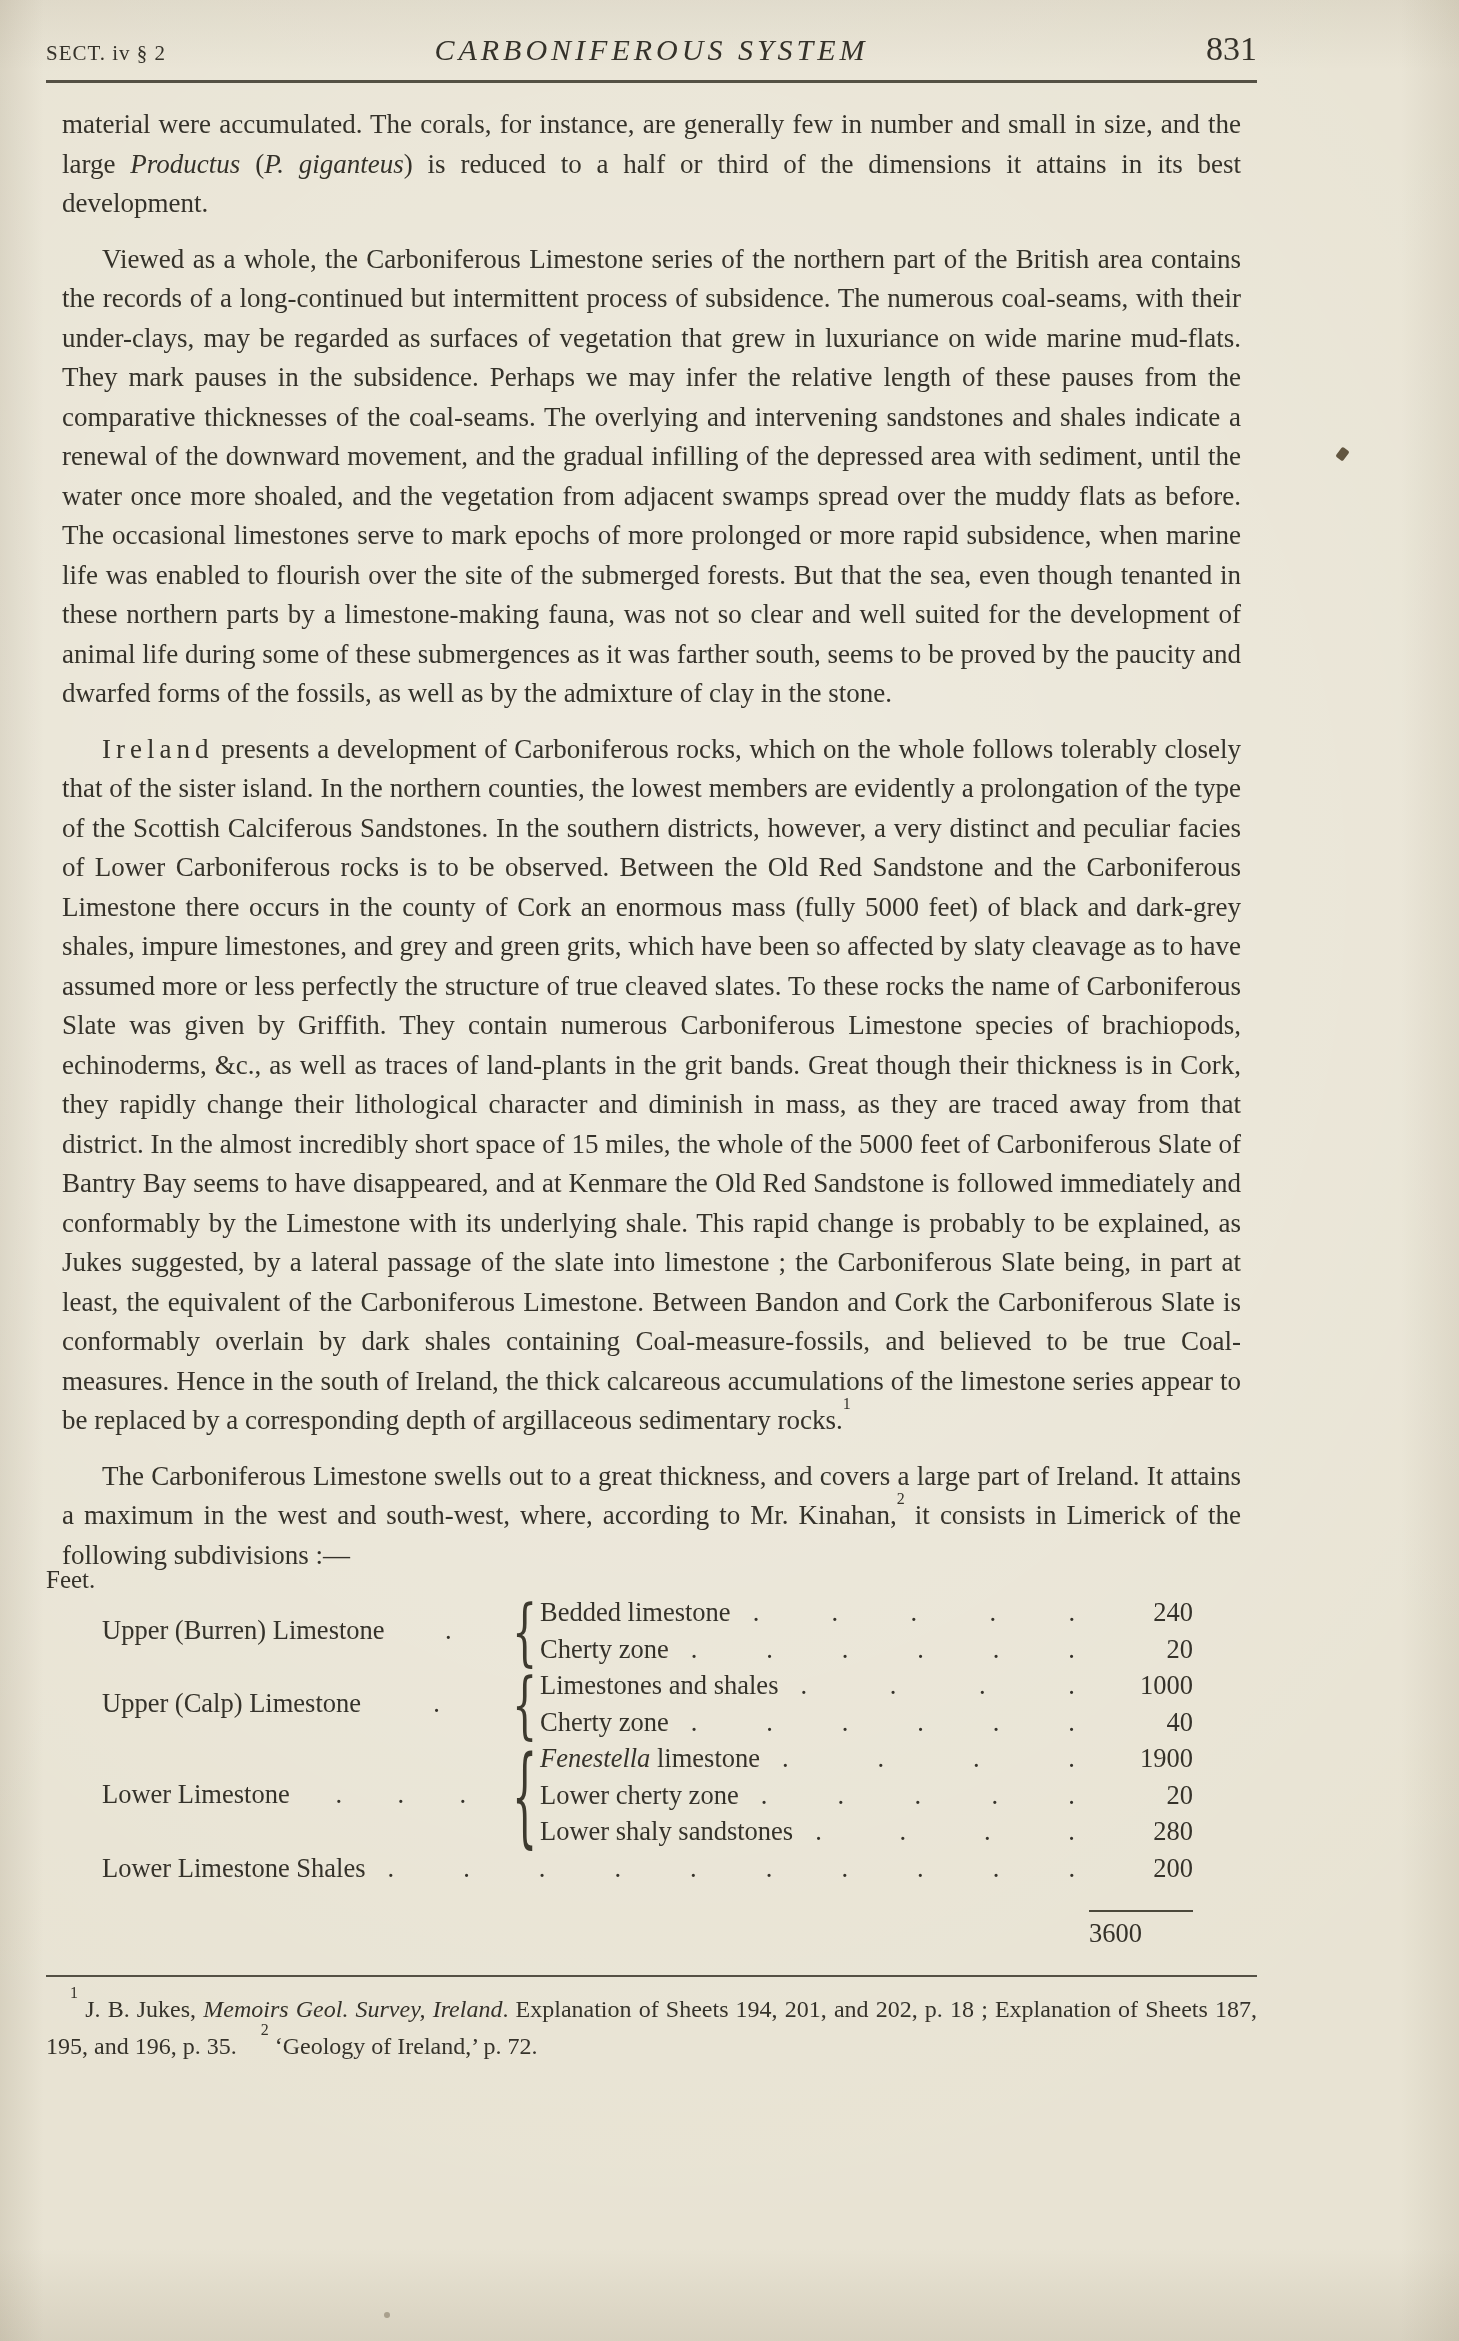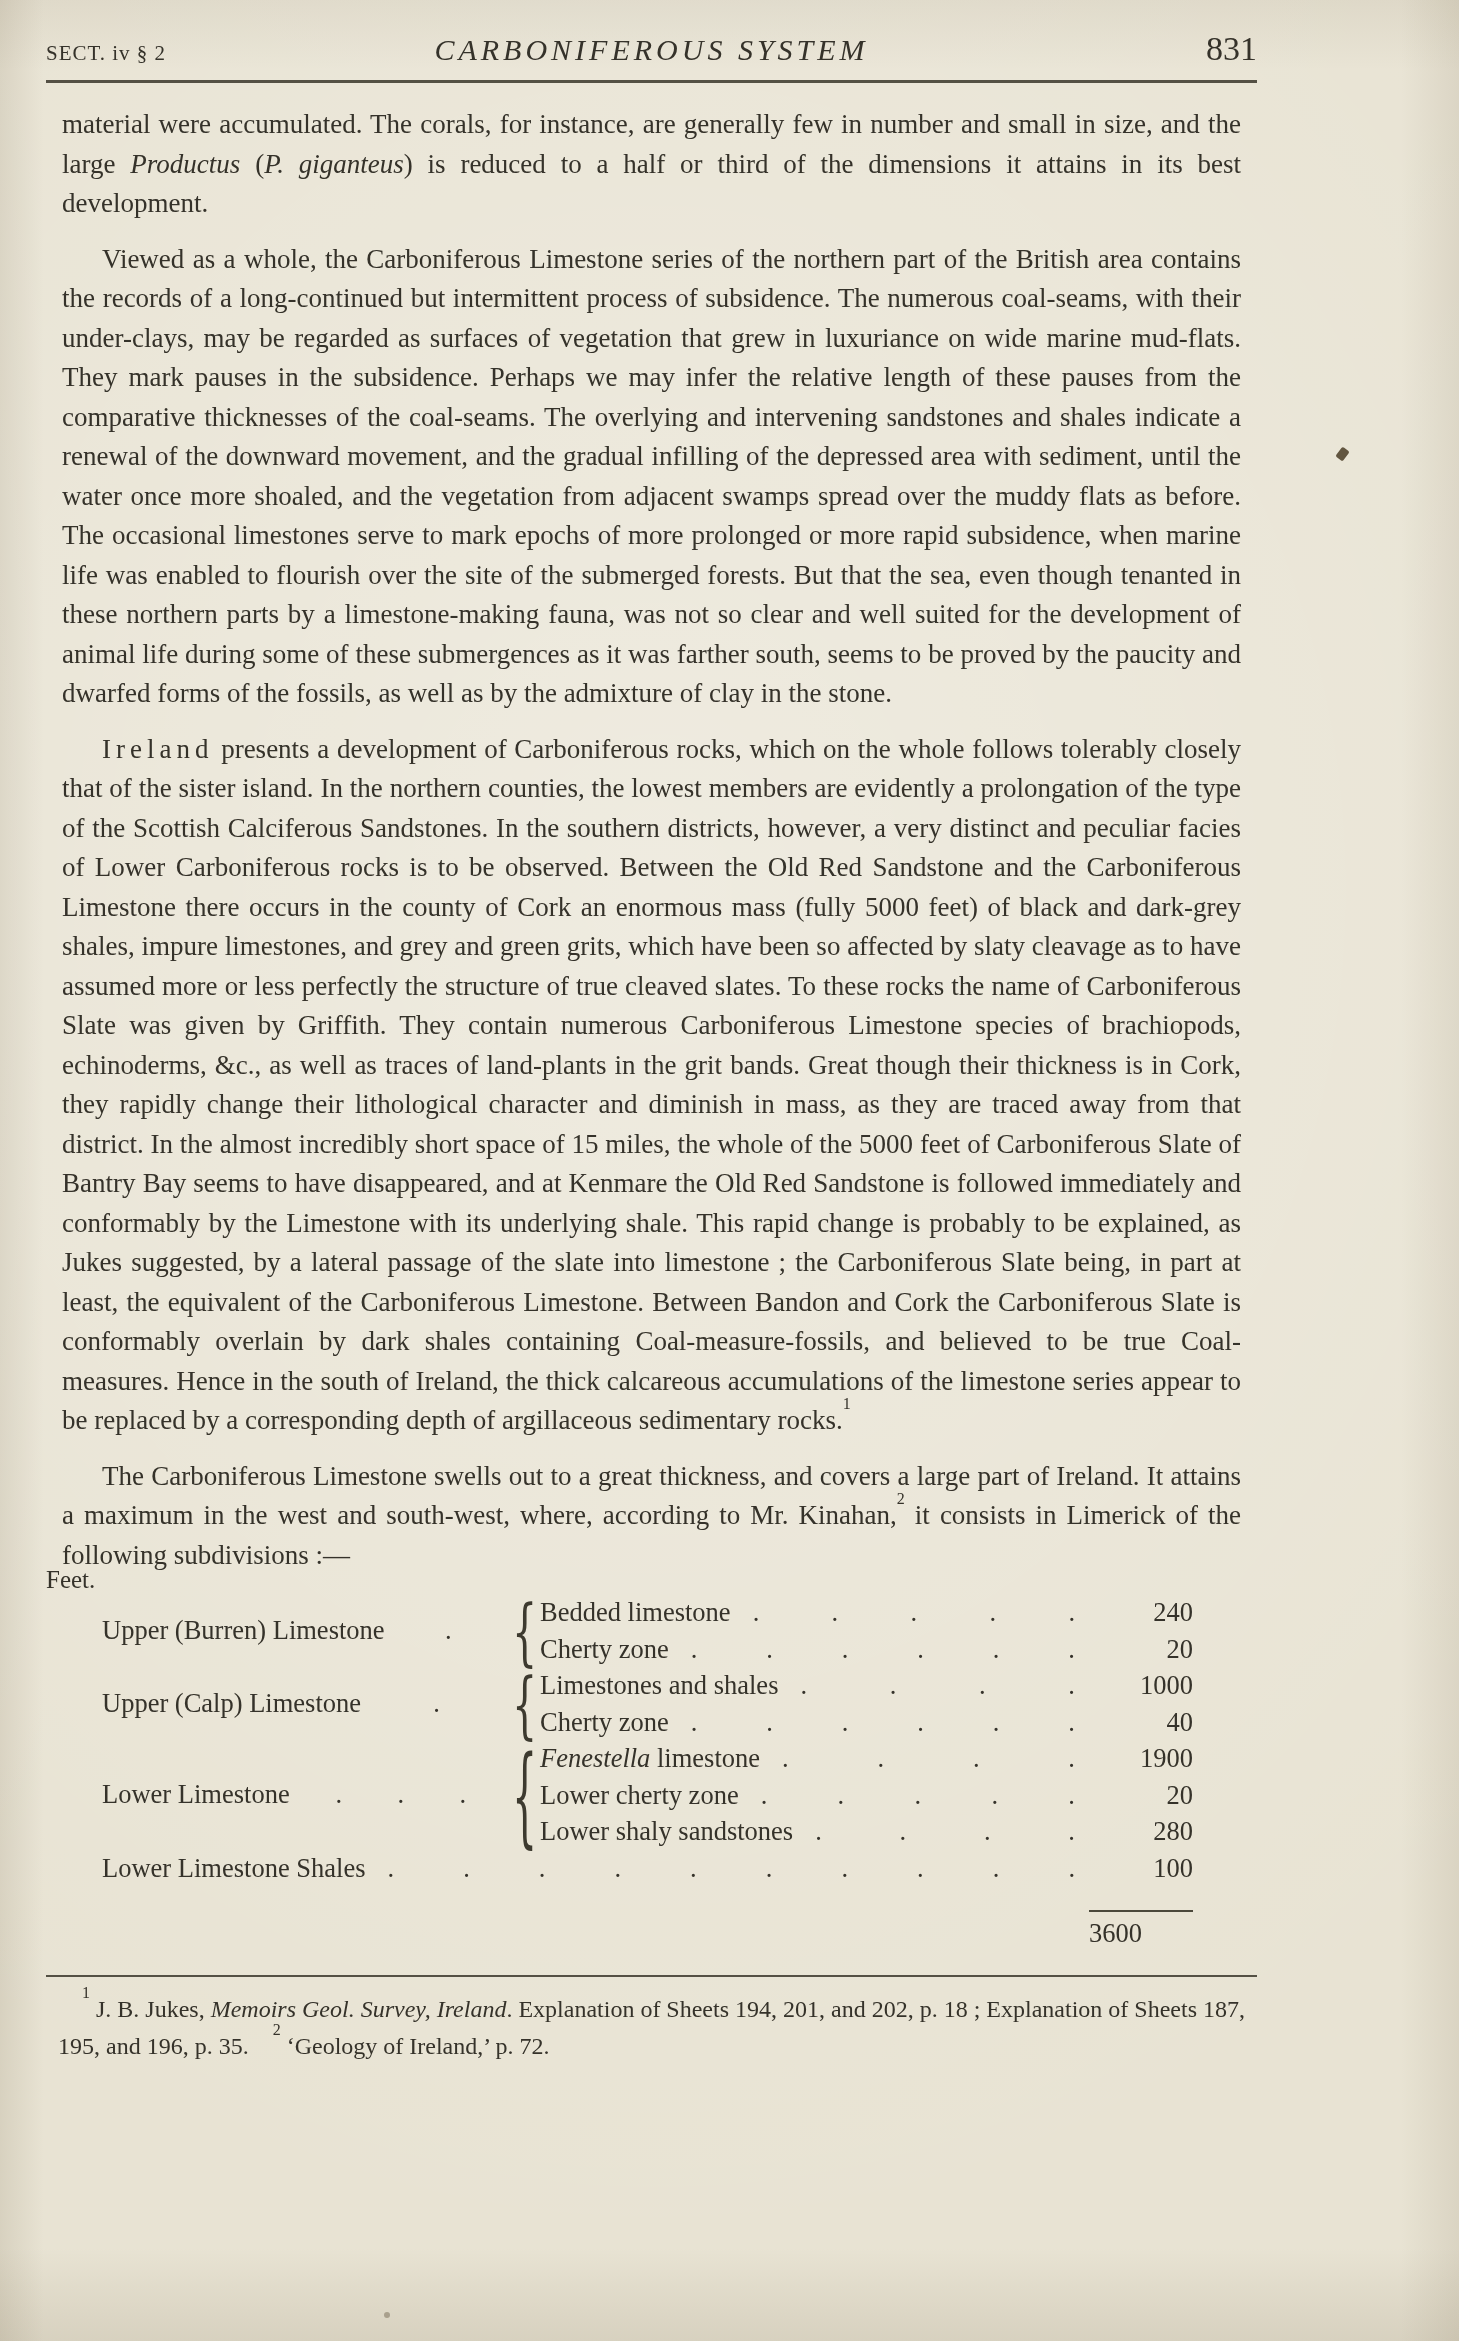--- a/index.html
+++ b/index.html
@@ -52,21 +52,21 @@
   .trow, .tsingle { display: flex; align-items: baseline; line-height: 36.5px; }
   .trow .lead, .tsingle .lead { flex: 1; display: flex; justify-content: space-between; padding: 0 26px 0 22px; }
   .trow .val, .tsingle .val { min-width: 92px; text-align: right; }
   .tsingle { margin: 0 64px 0 56px; }
   .total-row { display: flex; justify-content: flex-end; margin-right: 64px; }
   .total-box { min-width: 104px; text-align: left; border-top: 2px solid rgba(58,54,42,0.9); margin-top: 24px; padding-top: 6px; }
 
   
   .foot-rule { border-bottom: 2px solid rgba(58,54,42,0.85); margin-top: 26px; }
   .footnotes { margin-top: 14px; }
-  .footnote { margin: 12px; font-size: 24px; line-height: 37px; text-align: justify; text-indent: 24px; }
+  .footnote { margin: 0; font-size: 24px; line-height: 37px; text-align: justify; text-indent: 24px; }
 </style>
 </head>
 <body style="--paper: #e8e3d3; --ink: #35322a;">
 
 <div class="scan">
   <div class="speck speck-1"></div>
   <div class="speck speck-2"></div>
 
   <div class="page">
 
@@ -206,21 +206,21 @@
               <span class="dot">.</span>
               <span class="dot">.</span>
               <span class="dot">.</span>
               <span class="dot">.</span>
               <span class="dot">.</span>
               <span class="dot">.</span>
               <span class="dot">.</span>
               <span class="dot">.</span>
               <span class="dot">.</span>
             </span>
-            <span class="val">100</span>
+            <span class="val">200</span>
           </div>
         </div>
       <div class="total-row">
         <span class="total-box">3600</span>
       </div>
     </section>
 
     <div class="foot-rule"></div>
 
     <footer class="footnotes">

